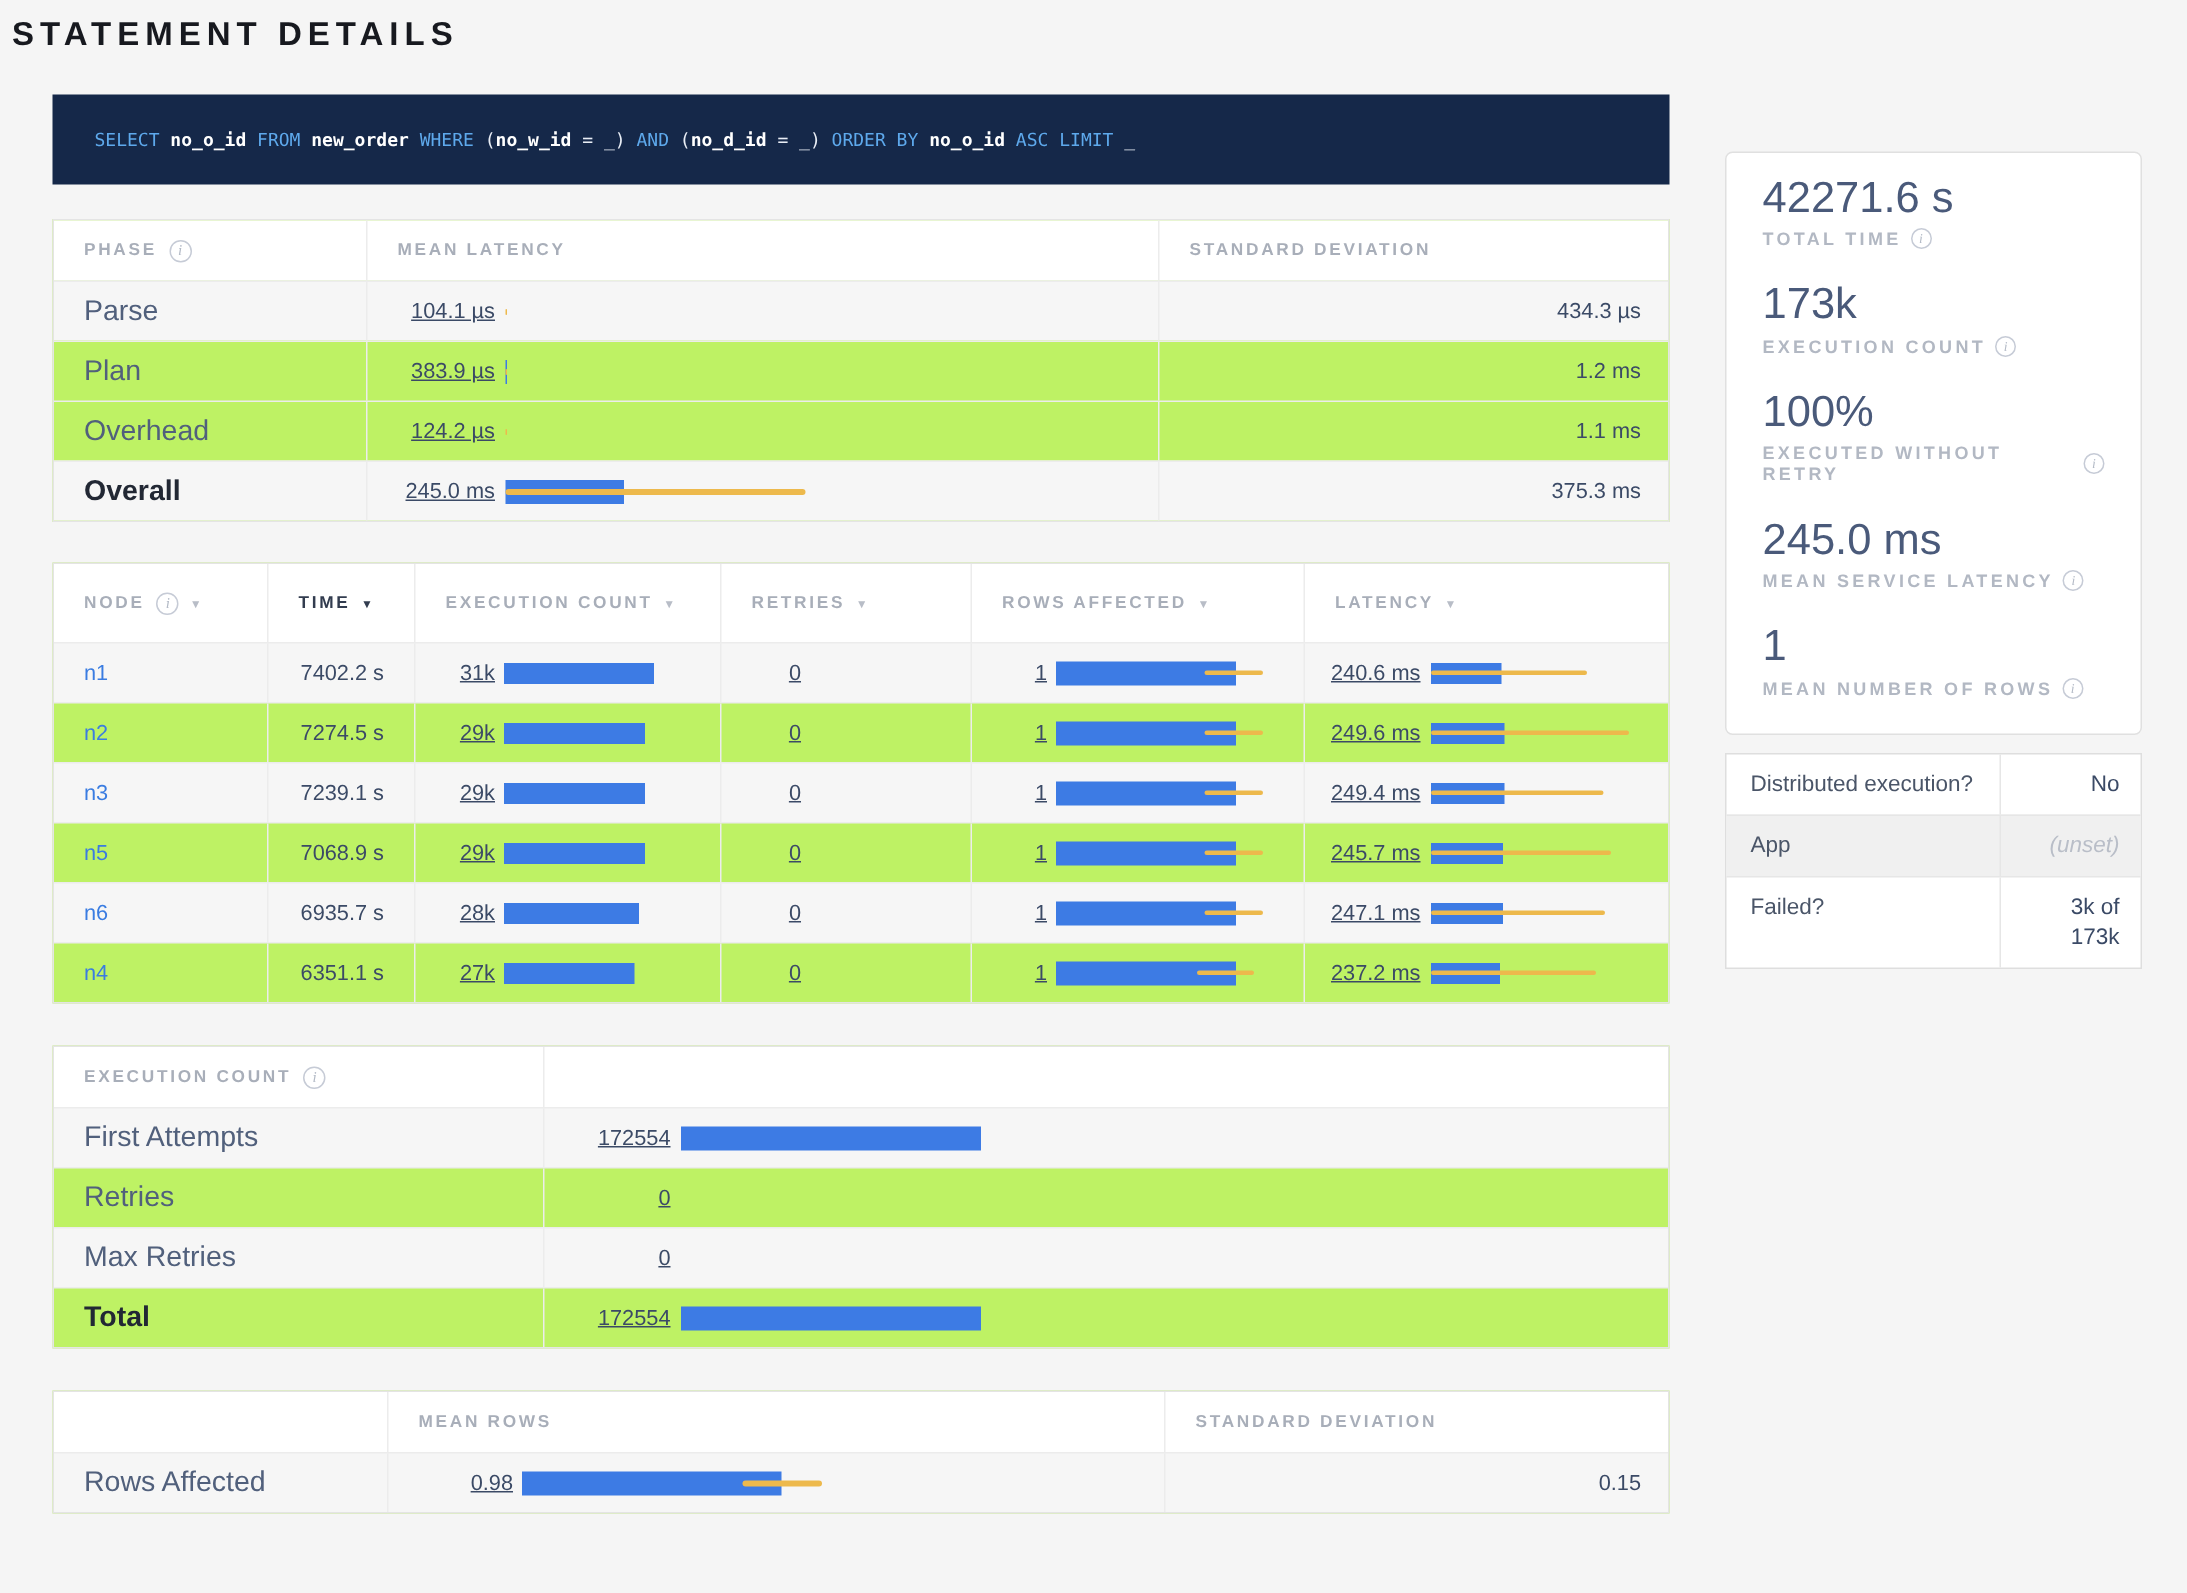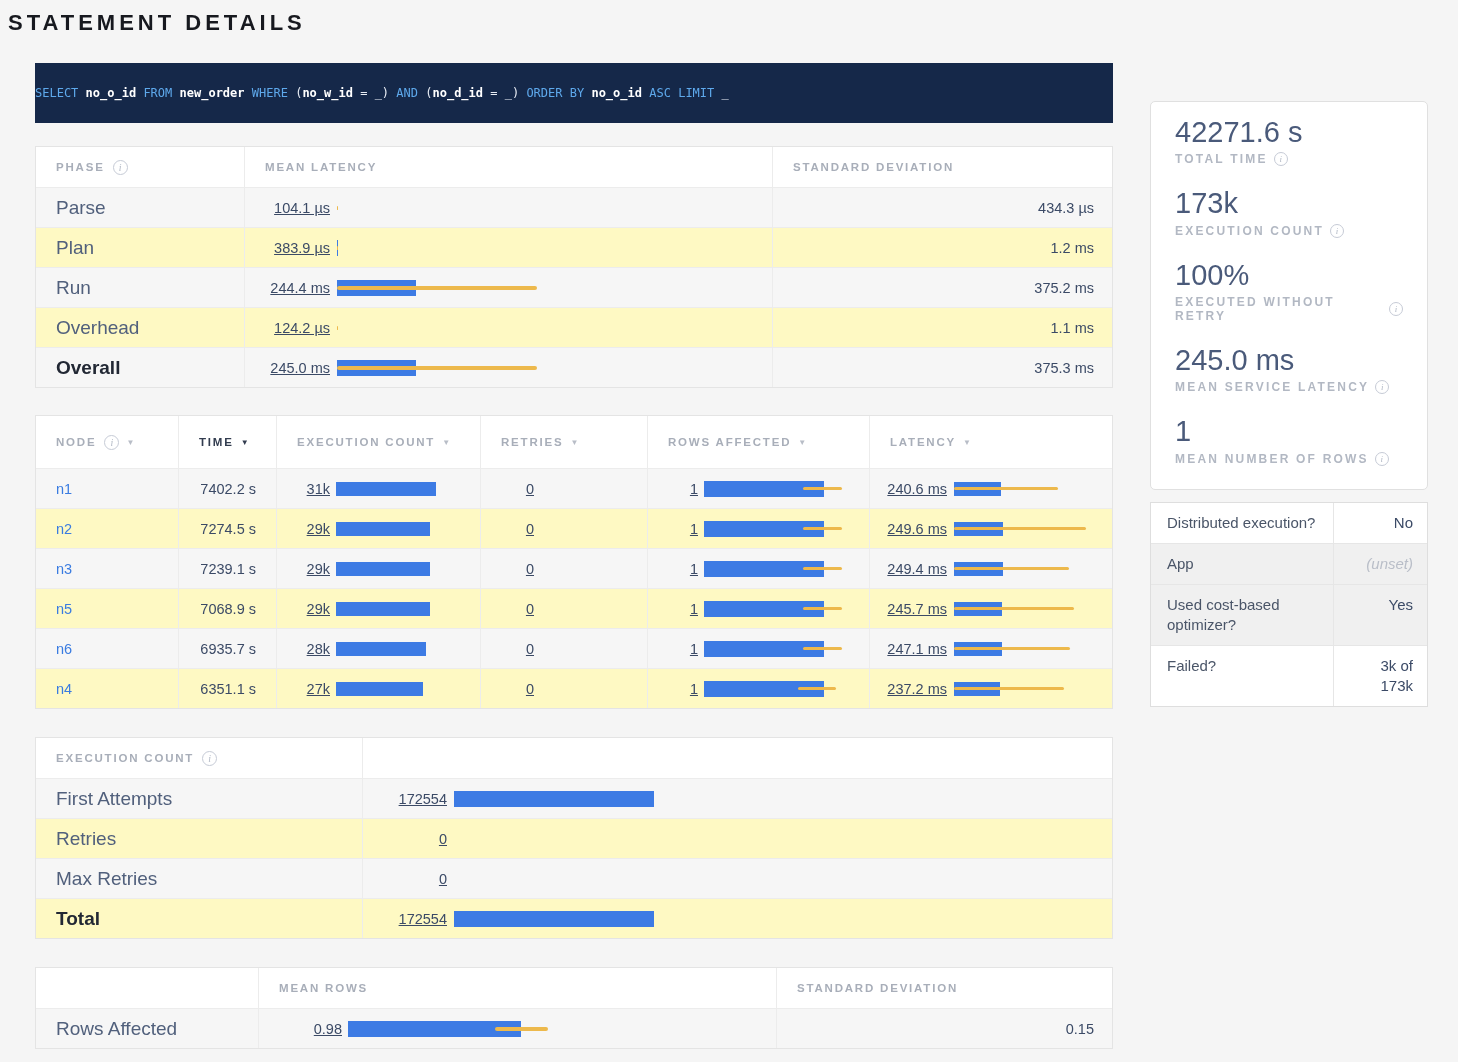--- a/index.html
+++ b/index.html
@@ -20,32 +20,32 @@
   .layout { display:flex; align-items:flex-start; }
   .main { margin-left:35px; width:1078px; }
   .side { margin-left:37px; width:278px; margin-top:65px; }
 
   
   .sql-box {
     margin-top:27px;
     height:60px; width:1078px;
     background:#152849;
     display:flex; align-items:center;
-    padding:0 0;
+    padding:0 28px;
     font-family:"DejaVu Sans Mono","Liberation Mono",monospace;
     font-size:12px; line-height:1;
     white-space:pre;
   }
   .tok-kw { color:#5ea9ec; }
   .tok-id { color:#ffffff; font-weight:bold; }
   .tok-pl { color:#e8edf5; }
 
   
   .table {
-    background:#fef9c3;
+    background:#bef264;
     border:1px solid #e4e4e4;
     width:1078px;
   }
   .t-row { display:grid; align-items:center; height:40px; }
   .t-row.hdr { height:40px; background:#fff; }
   .t-row + .t-row { border-top:1px solid #ececec; }
   .t-row > div { height:100%; display:flex; align-items:center; }
   .t-row > div + div { border-left:1px solid #ececec; }
   .t-row.alt { background:#f6f6f6; }
   .th {
@@ -170,31 +170,20 @@
         <div class="cell-label">Plan</div>
         <div class="cell-valbar">
             <span class="val">383.9 µs</span>
             <span class="bar bar-w200">
               <div class="bblue" style="width: 0.06%;"></div>
               <div class="bdev" style="left: 0%; width: 0.3%;"></div>
             </span>
           </div>
         <div class="cell-num">1.2 ms</div>
       </div>
-      <div class="t-row alt">
-        <div class="cell-label">Run</div>
-        <div class="cell-valbar">
-            <span class="val">244.4 ms</span>
-            <span class="bar bar-w200">
-              <div class="bblue" style="width: 39.4%;"></div>
-              <div class="bdev" style="left: 0%; width: 99.8%;"></div>
-            </span>
-          </div>
-        <div class="cell-num">375.2 ms</div>
-      </div>
       <div class="t-row">
         <div class="cell-label">Overhead</div>
         <div class="cell-valbar">
             <span class="val">124.2 µs</span>
             <span class="bar bar-w200">
               <div class="bblue" style="width: 0.02%;"></div>
               <div class="bdev" style="left: 0%; width: 0.18%;"></div>
             </span>
           </div>
         <div class="cell-num">1.1 ms</div>
@@ -518,23 +507,19 @@
 
     <div class="details-card">
       <div class="detail-row">
         <div class="detail-label">Distributed execution?</div>
         <div class="detail-value">No</div>
       </div>
       <div class="detail-row alt">
         <div class="detail-label">App</div>
         <div class="detail-value unset">(unset)</div>
       </div>
-      <div class="detail-row alt">
-        <div class="detail-label">Used cost-based optimizer?</div>
-        <div class="detail-value">Yes</div>
-      </div>
       <div class="detail-row">
         <div class="detail-label">Failed?</div>
         <div class="detail-value">3k of 173k</div>
       </div>
     </div>
   </div>
 </div>
 
 </body></html>

